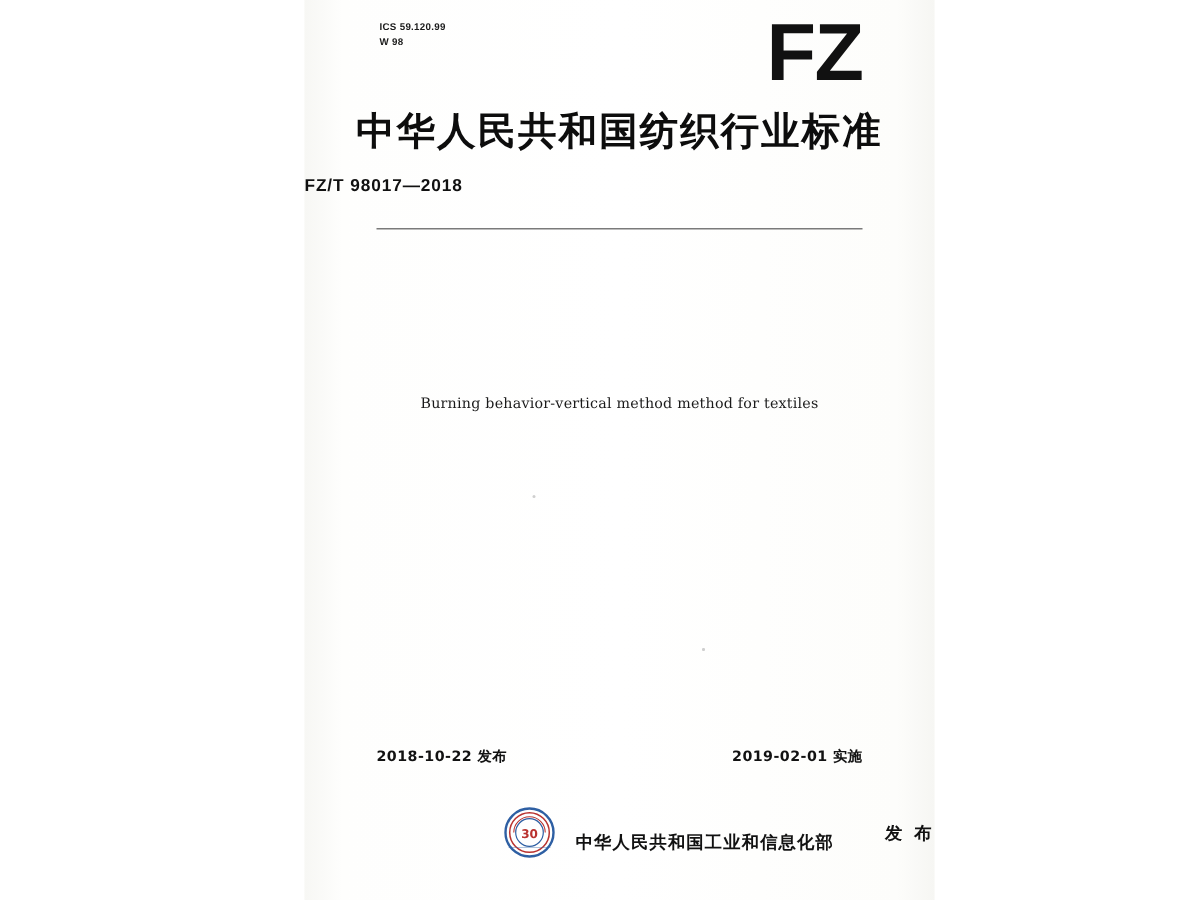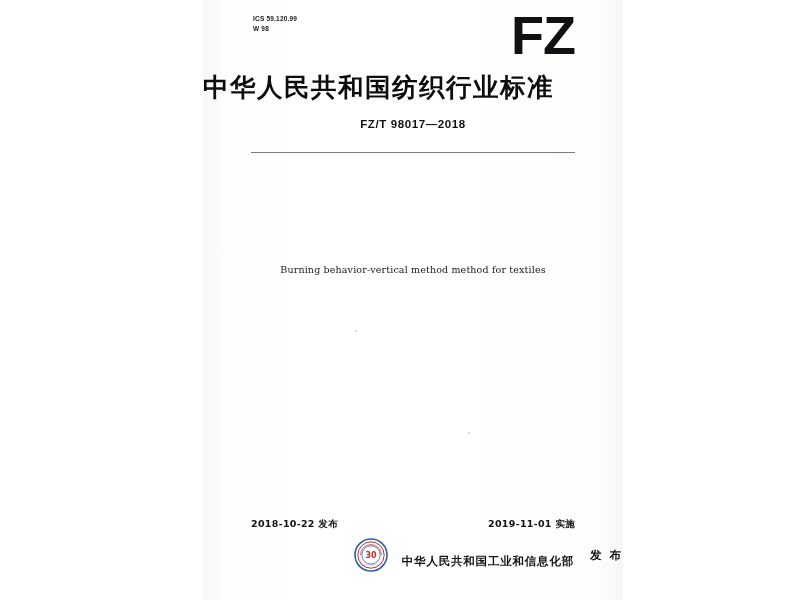--- a/index.html
+++ b/index.html
@@ -63,34 +63,33 @@
     letter-spacing: -1px;
     color: #111111;
     line-height: 1;
   }
 
   .std-title {
     position: absolute;
     left: 0;
     right: 0;
     top: 70px;
-    text-align: left;
+    text-align: center;
     font-family: "DejaVu Sans", sans-serif;
     font-weight: bold;
     font-size: 25.5px;
     letter-spacing: 1.5px;
     color: #0d0d0d;
   }
 
   .std-number {
     position: absolute;
     left: 0;
     right: 0;
     top: 118px;
-    text-align: center;
     font-family: "Liberation Sans", sans-serif;
     font-weight: bold;
     font-size: 11.5px;
     letter-spacing: 0.6px;
     color: #111111;
   }
 
   .rule {
     position: absolute;
     left: 48px;
@@ -122,21 +121,21 @@
     font-family: "DejaVu Serif", serif;
     font-size: 9.5px;
     letter-spacing: 0.15px;
     color: #1a1a1a;
   }
 
   .dates {
     position: absolute;
     left: 48px;
     right: 48px;
-    top: 518px;
+    top: 498px;
     display: flex;
     justify-content: space-between;
     align-items: baseline;
     font-family: "DejaVu Sans", sans-serif;
     font-size: 9.5px;
     font-weight: bold;
     color: #121212;
     letter-spacing: 0.3px;
   }
 
@@ -163,21 +162,21 @@
     color: #111111;
     letter-spacing: 0.8px;
     margin-top: 13px;
   }
   .publisher-verb {
     font-family: "DejaVu Sans", sans-serif;
     font-size: 11.5px;
     font-weight: bold;
     color: #111111;
     letter-spacing: 2px;
-    margin-left: 16px;
+    margin-left: 34px;
   }
 
   
   .speck {
     position: absolute;
     background: #cfcfcf;
     border-radius: 50%;
   }
 </style>
 </head>
@@ -200,21 +199,21 @@
 
       <div class="rule"></div>
 
       <div class="subject-en">Burning behavior-vertical method method for textiles</div>
 
       <div class="speck" style="left:152px; top:330px; width:2px; height:2px;"></div>
       <div class="speck" style="left:265px; top:432px; width:1.5px; height:1.5px;"></div>
 
       <div class="dates">
         <span>2018-10-22 发布</span>
-        <span>2019-11-01 实施</span>
+        <span>2019-02-01 实施</span>
       </div>
 
       <div class="publisher-row">
         <span class="emblem">
           <svg width="34" height="34" viewBox="0 0 34 34" aria-hidden="true">
             <circle cx="17" cy="17" r="16" fill="none" stroke="#2e5fa3" stroke-width="1.6"></circle>
             <circle cx="17" cy="17" r="13.2" fill="none" stroke="#b9322f" stroke-width="1"></circle>
             <circle cx="17" cy="17" r="9.2" fill="none" stroke="#2e5fa3" stroke-width="0.8"></circle>
             <path d="M6.5 17 a10.5 10.5 0 0 1 21 0" fill="none" stroke="#b9322f" stroke-width="0.7"></path>
             <text x="17" y="20.4" text-anchor="middle" font-family="DejaVu Sans, sans-serif" font-size="8" font-weight="bold" fill="#b9322f">30</text>

